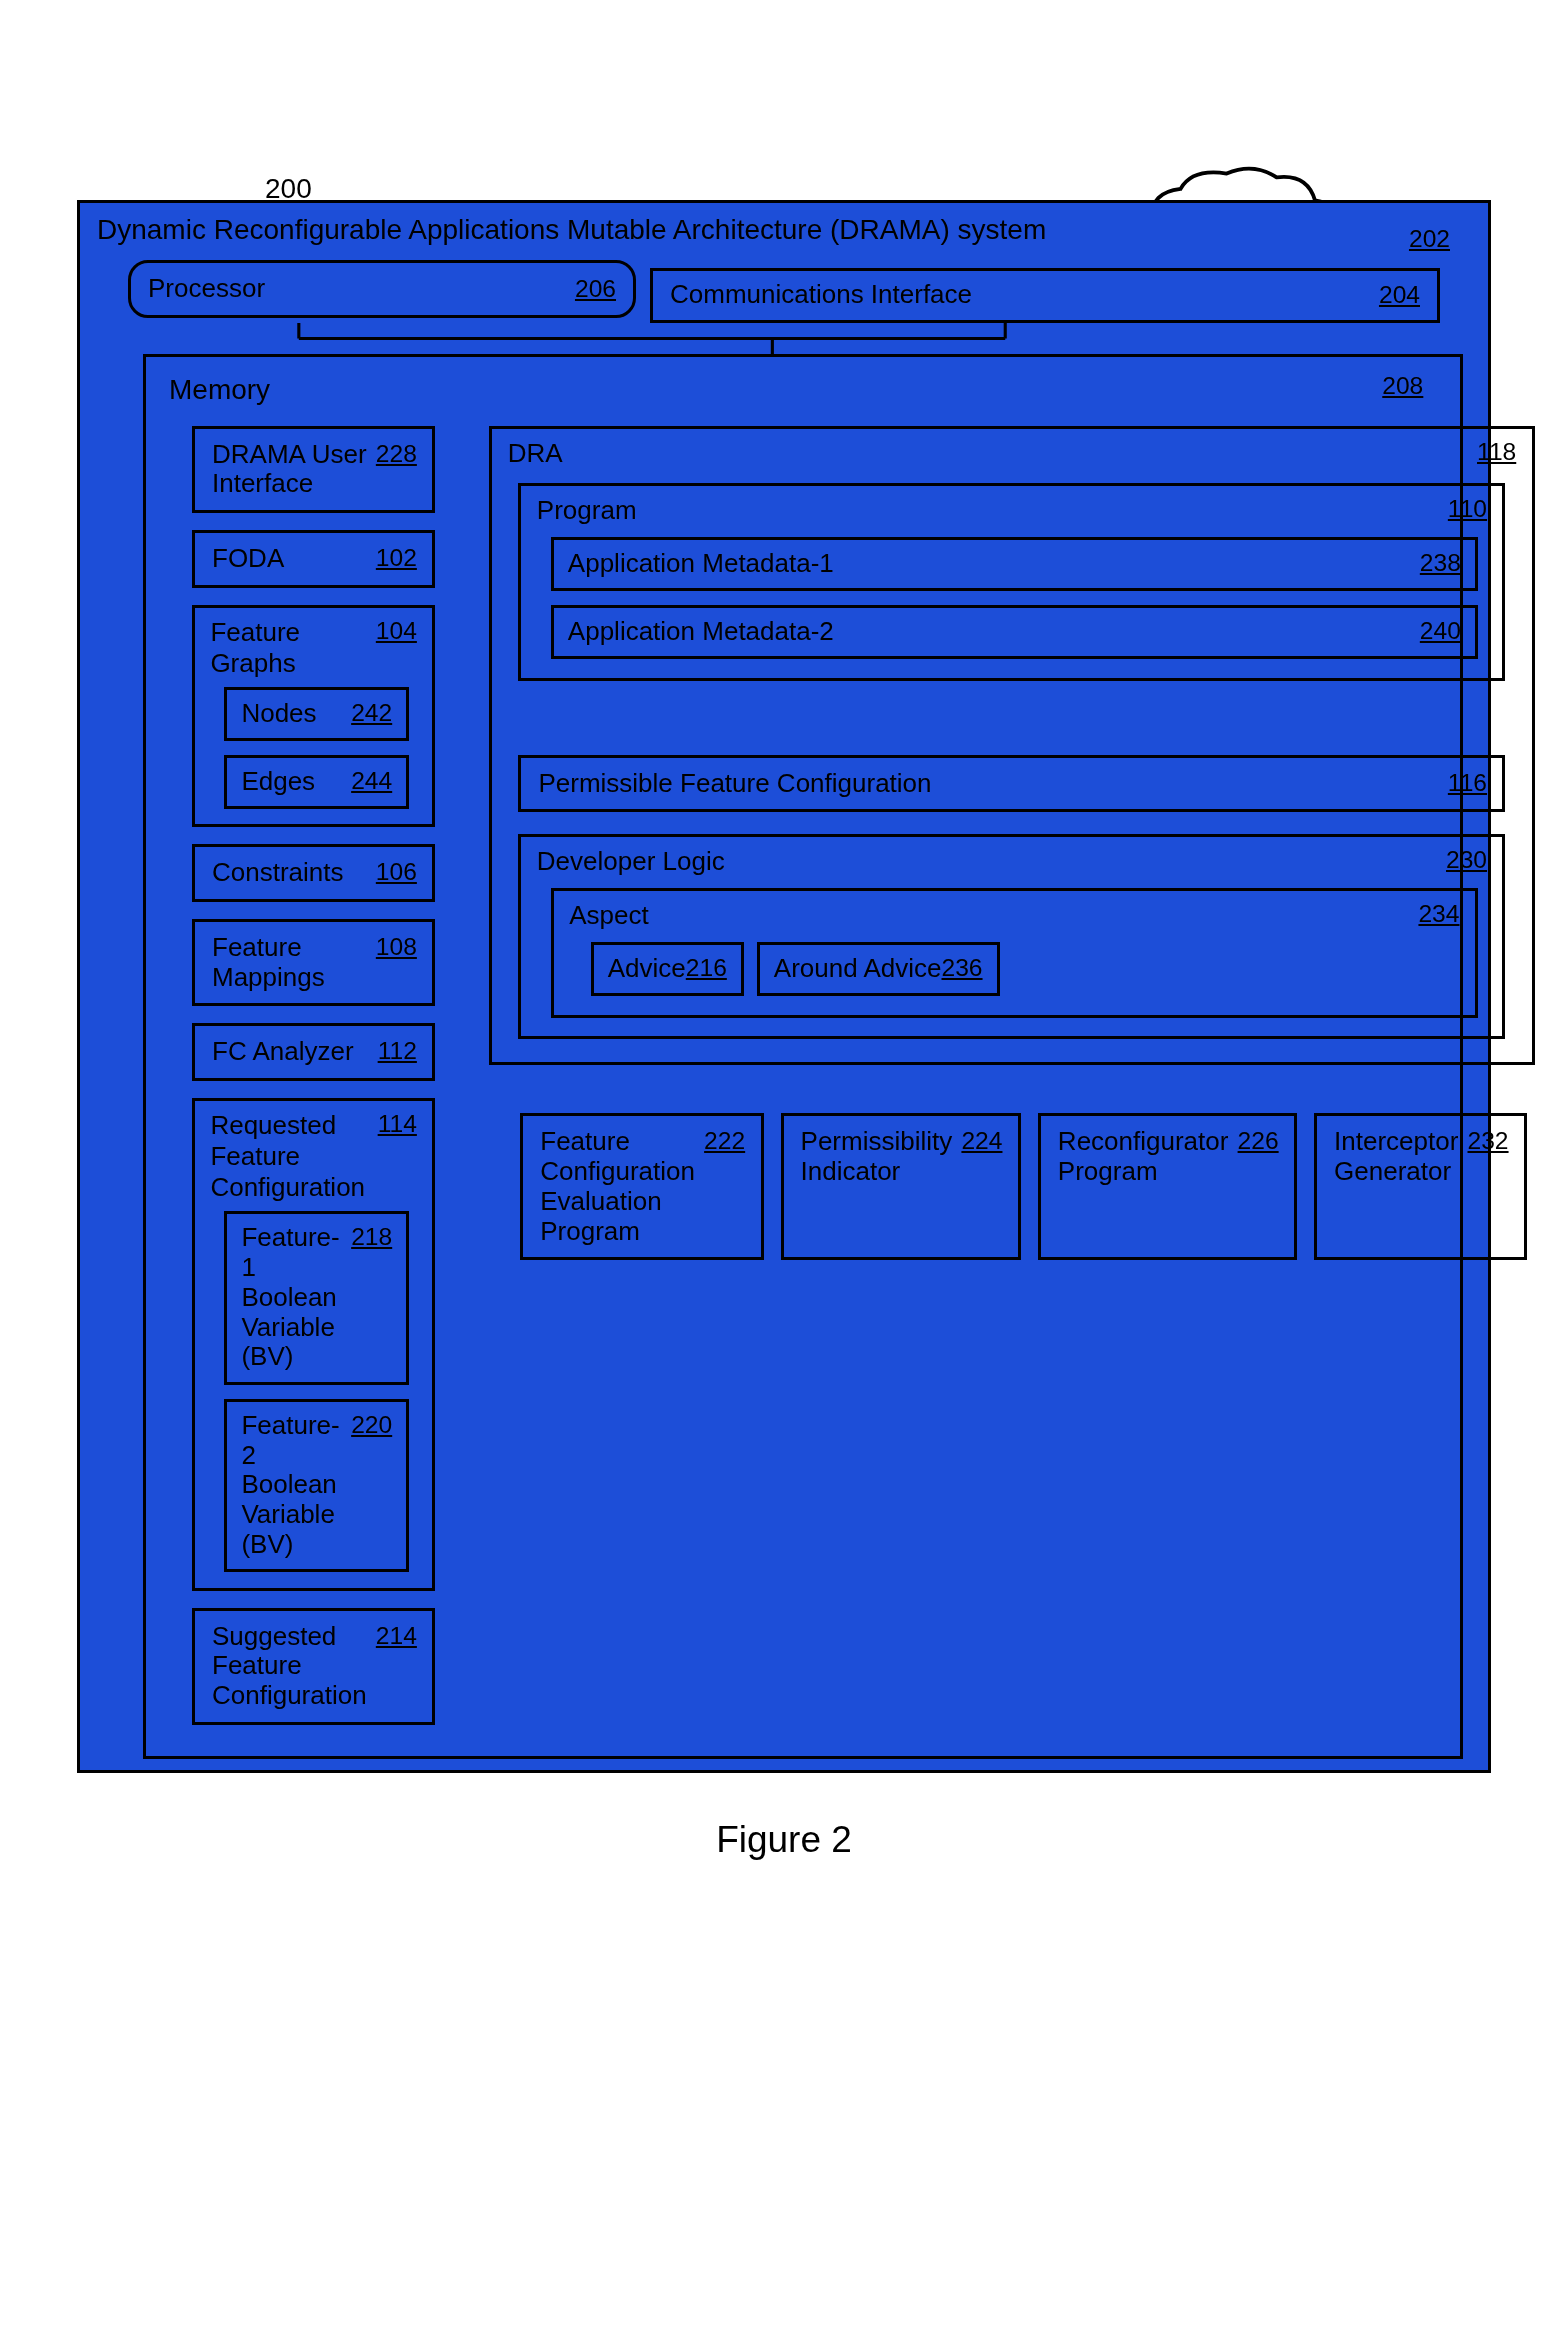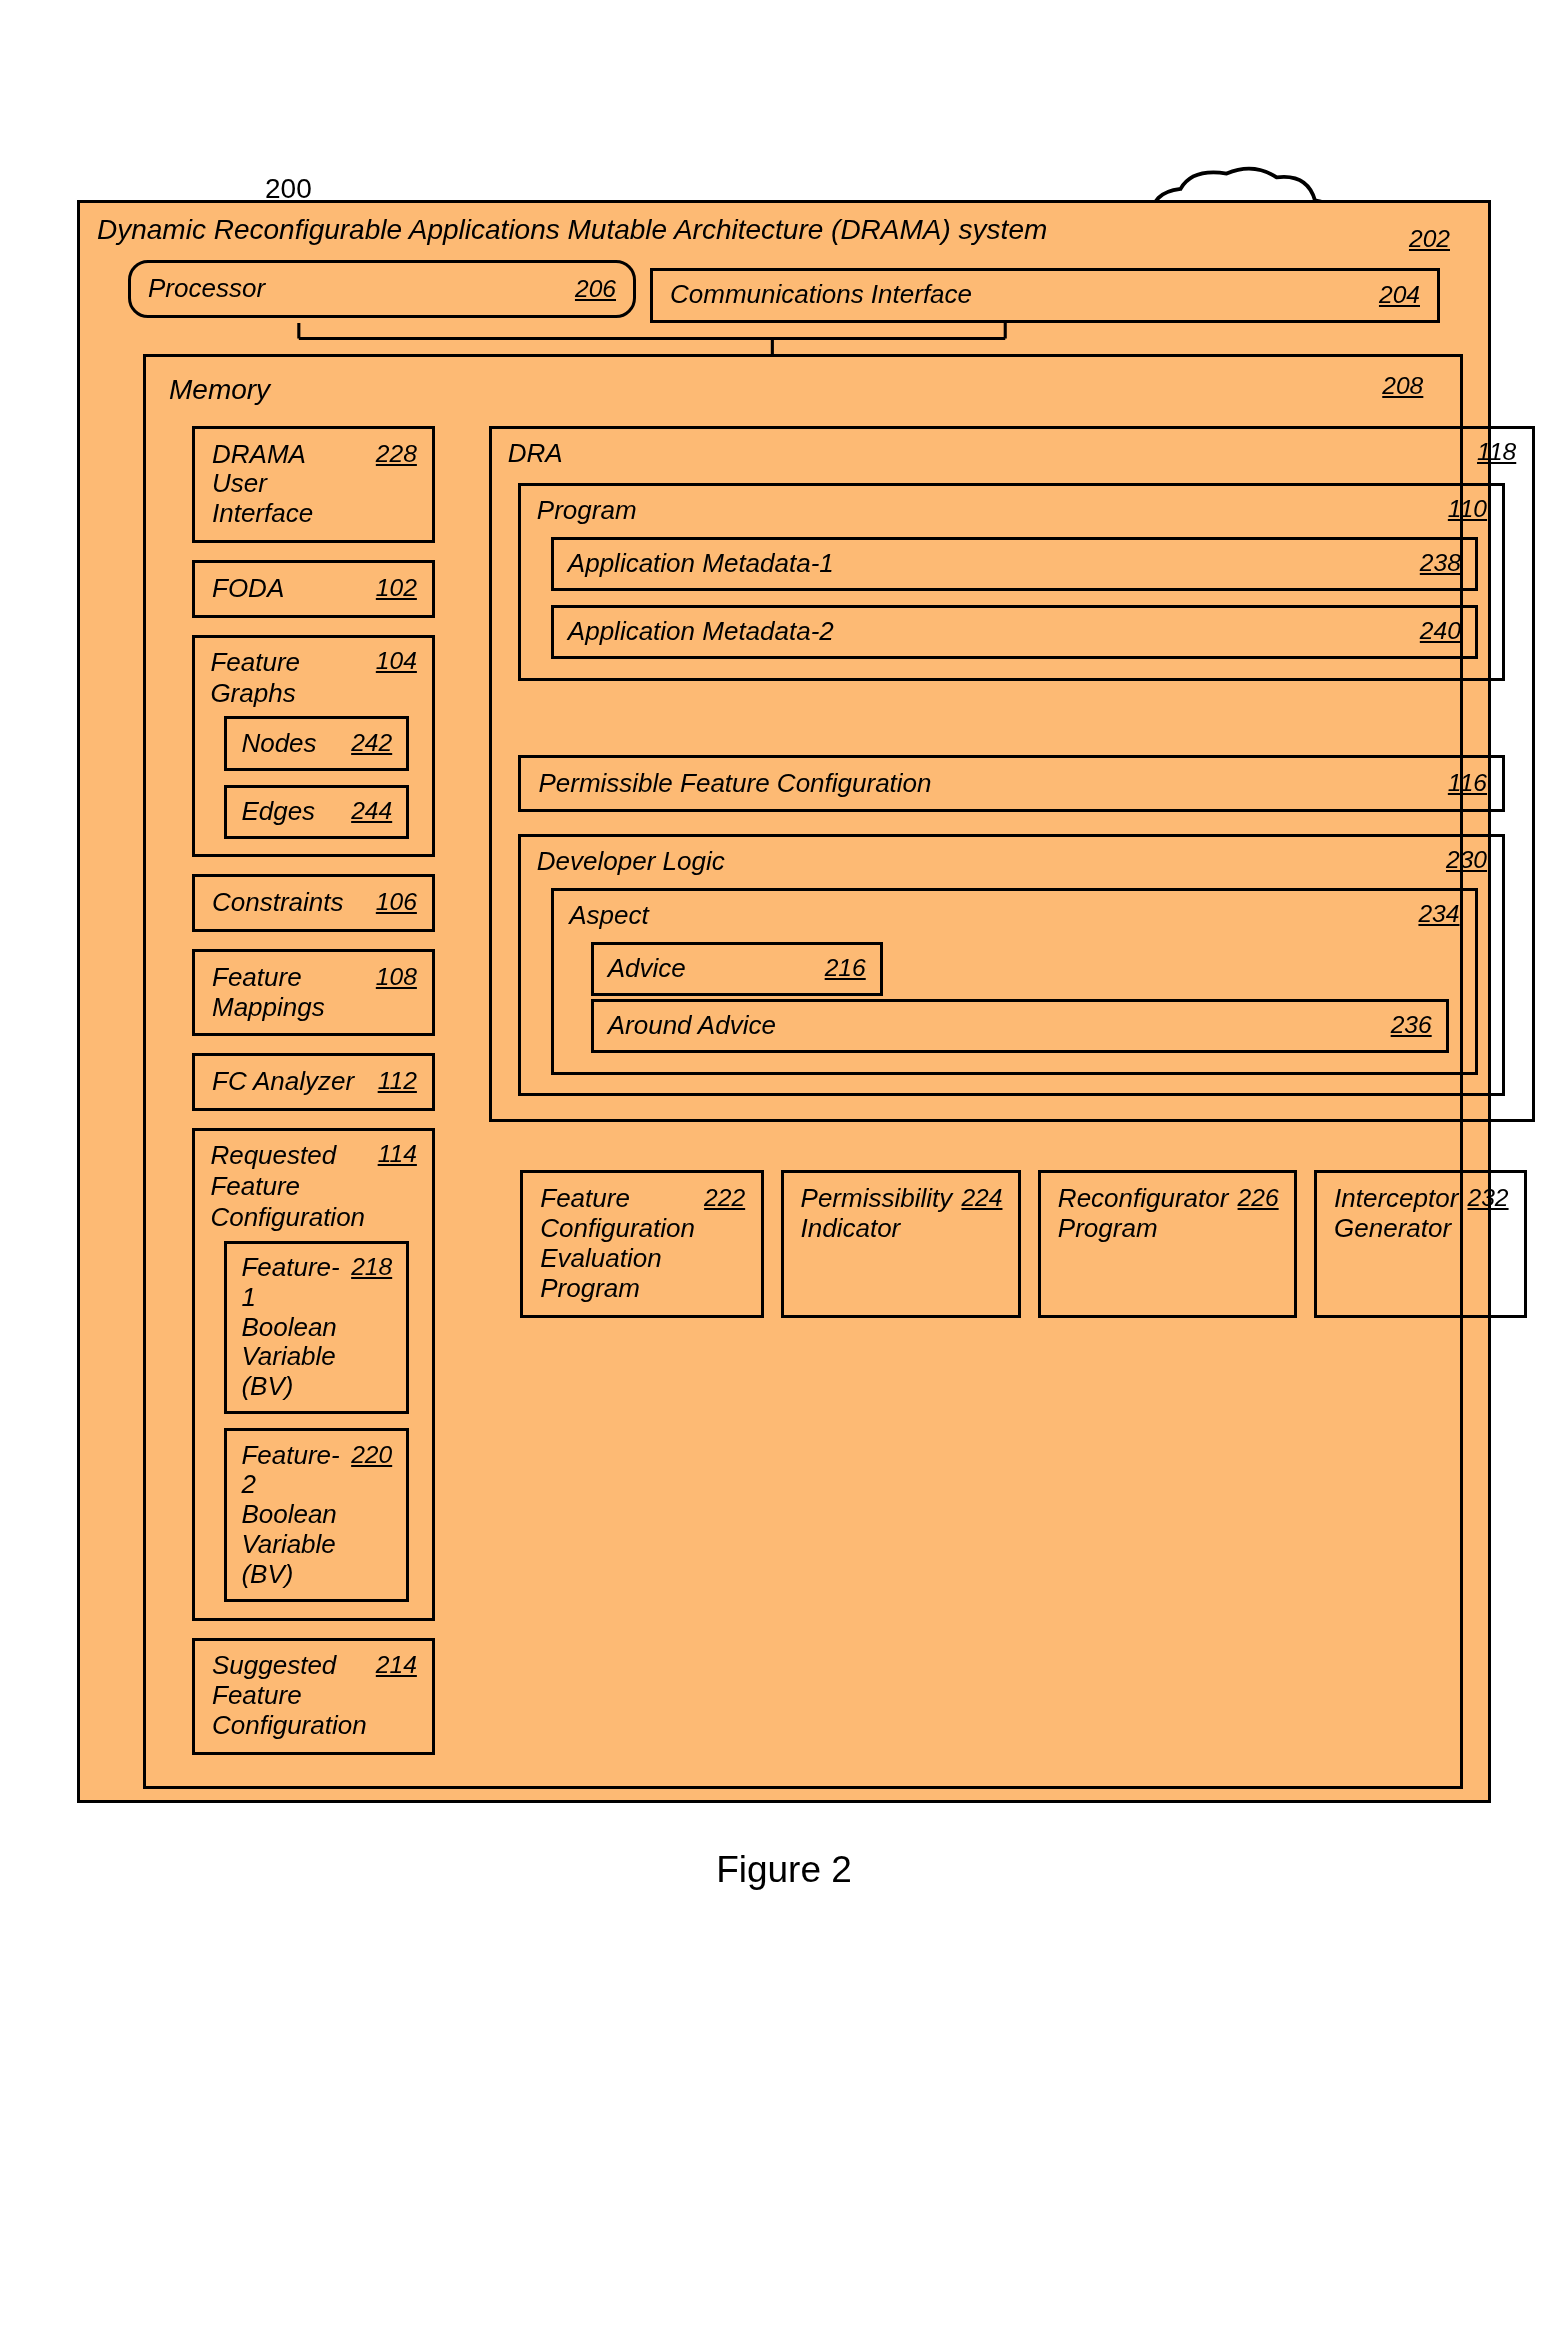--- a/index.html
+++ b/index.html
@@ -78,24 +78,23 @@
     font-size: 26px;
     text-decoration: underline;
   }
   .toprow {
     display: flex;
     gap: 14px;
     margin-top: 14px;
   }
   .box {
     border: 3.1px solid #000;
-    background: #fdba74;
+    background: #1d4ed8;
     position: relative;
     padding: 10.8px 17px;
-    font-style: italic;
   }
   .label { font-size: 26px; line-height: 1.15; }
   .num {
     font-size: 24.6px;
     text-decoration: underline;
   }
   .procbox { width: 508px; height: 58px; display:flex; align-items:center; justify-content:space-between;border-radius:20px; }
   .commbox { flex: 1; height: 55px; display:flex; align-items:center; justify-content:space-between;margin-top:8px; }
   .conn {
     position: relative;
@@ -145,21 +144,21 @@
   .caption {
     text-align: center;
     font-size: 37px;
     margin-top: 46px;
   }
   .gap { height: 31px; }
   .right-extra { margin-top: 31px; display:flex; flex-direction:row; gap:17px; padding: 0 7.7px 0 31px; }
   .dra-inner { display:flex; flex-direction:column; gap:21.5px; padding: 6.2px 10.8px 7.7px 10.8px; }
   .program-inner { display:flex; flex-direction:column; gap:14px; padding: 3.1px 9.2px 3.1px 14px; }
   .dev-inner { padding: 3.1px 9.2px 3.1px 14px; }
-  .aspect-inner { display:flex; flex-direction:column; gap:3px; padding: 3.1px 10.8px 3.1px 21.5px; }
+  .aspect-inner { display:flex; flex-direction:row; gap:13px; padding: 3.1px 10.8px 3.1px 21.5px; }
 </style>
 </head>
 <body>
 
 <div class="canvas">
 
   <div class="fig-num">200</div>
   <svg class="arrow-200" viewBox="0 0 100 100">
     <defs>
         <marker id="ah1" markerWidth="8" markerHeight="8" refX="6" refY="4" orient="auto">

